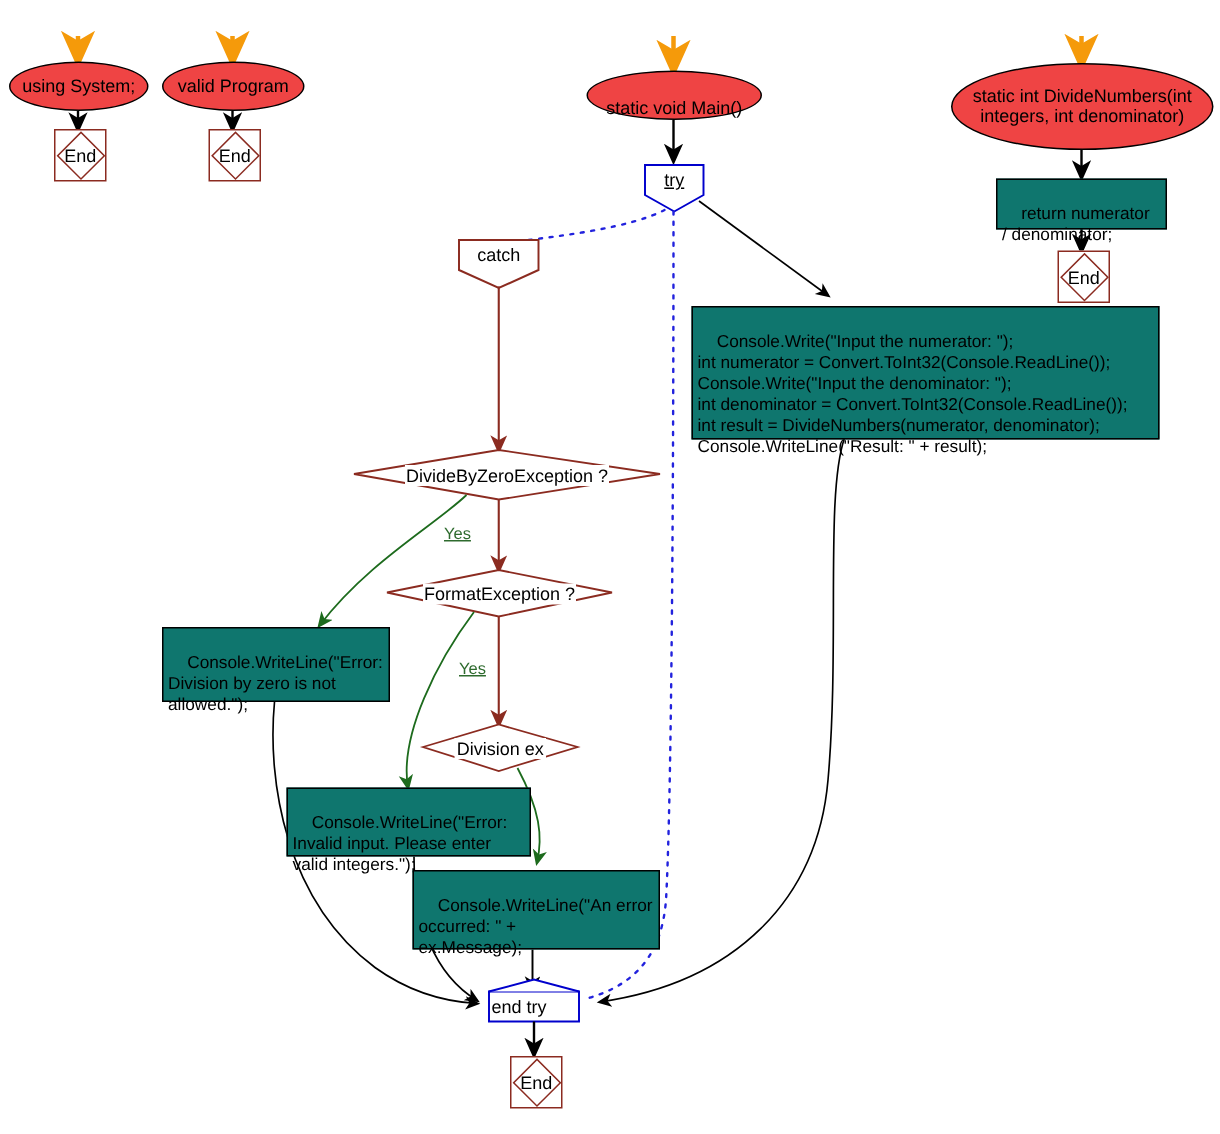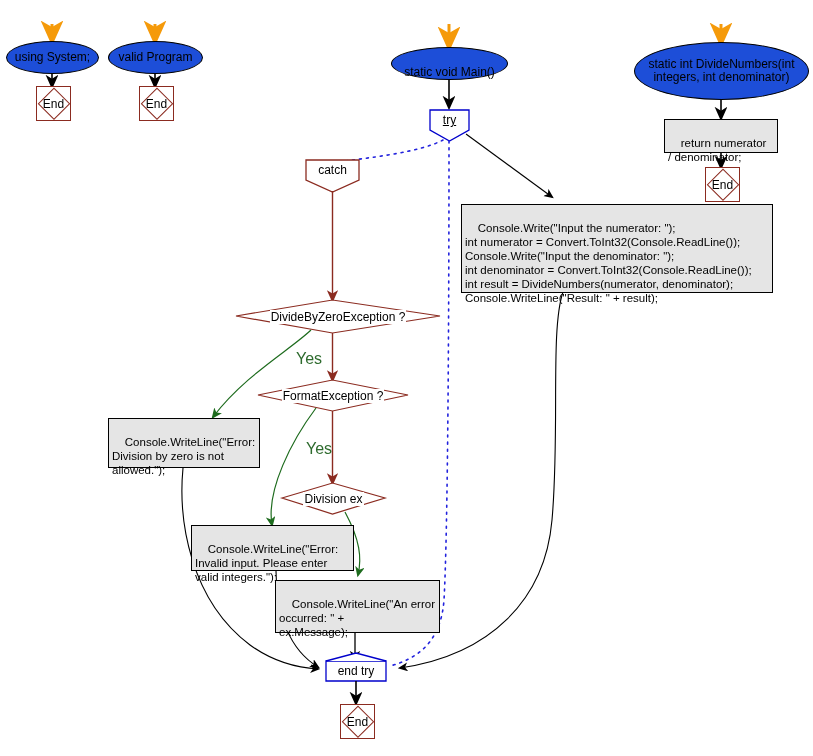--- a/index.html
+++ b/index.html
@@ -9,27 +9,27 @@
     color:#000000;
   }
   #stage{position:absolute;left:0;top:0;width:813px;height:756px;}
   svg.layer{position:absolute;left:0;top:0;width:813px;height:756px;pointer-events:none;}
   .node{position:absolute;box-sizing:border-box;}
 
   
   .ellipse{
     border:1px solid #000000;border-radius:50%;
     display:flex;align-items:center;justify-content:center;
-    text-align:center;background:#1d4ed8;
+    text-align:center;background:#ef4444;
     font-size:12px;line-height:13px;color:#000;
   }
 
   
   .rect{
-    border:1px solid #000000;background:#e5e5e5;
+    border:1px solid #000000;background:#0f766e;
     font-size:11.5px;line-height:14px;color:#000;
     padding:2px 3px;box-sizing:border-box;
     white-space:pre;
   }
 
   
   .endnode{
     border:1px solid #8b2b20;background:#ffffff;
     display:flex;align-items:center;justify-content:center;
     font-size:12px;color:#000;position:absolute;
@@ -46,21 +46,21 @@
     position:absolute;display:flex;align-items:center;justify-content:center;
     font-size:12px;color:#000;text-align:center;
   }
   .diamond .dtext{position:relative;z-index:3;background:#fff;padding:0 1px;}
 
   
   .pent{position:absolute;display:flex;align-items:flex-start;justify-content:center;
         font-size:12px;color:#000;padding-top:2px;box-sizing:border-box;}
   .pent .ptext{position:relative;z-index:3;}
 
-  .lbl{position:absolute;font-size:16px;color:#2e6b2e;}
+  .lbl{position:absolute;font-size:11px;color:#2e6b2e;text-decoration:underline;}
 </style>
 </head>
 <body>
 
 <div id="stage">
 
   <svg class="layer" viewBox="0 0 813 756">
     <defs>
       <marker id="ahBlack" markerWidth="10" markerHeight="10" refX="7" refY="4" orient="auto">
         <path d="M0,0 L9,4 L0,8 L2.4,4 Z" fill="#000000"></path>
@@ -210,21 +210,21 @@
   </div>
 
   <div class="pent" style="left:430px;top:111px;width:39px;height:22px;text-decoration:underline;">
     <span class="ptext">try</span>
   </div>
 
   <div class="pent" style="left:306px;top:161px;width:53px;height:22px;">
     <span class="ptext">catch</span>
   </div>
 
-  <div class="pent" style="left:326px;top:661px;width:60px;height:20px;align-items:center;padding-top:0;">
+  <div class="pent" style="left:316px;top:661px;width:60px;height:20px;align-items:center;padding-top:0;">
     <span class="ptext">end try</span>
   </div>
 
   <div class="diamond" style="left:236px;top:300px;width:204px;height:33px;">
     <span class="dtext">DivideByZeroException ?</span>
   </div>
 
   <div class="diamond" style="left:258px;top:380px;width:150px;height:31px;">
     <span class="dtext">FormatException ?</span>
   </div>

